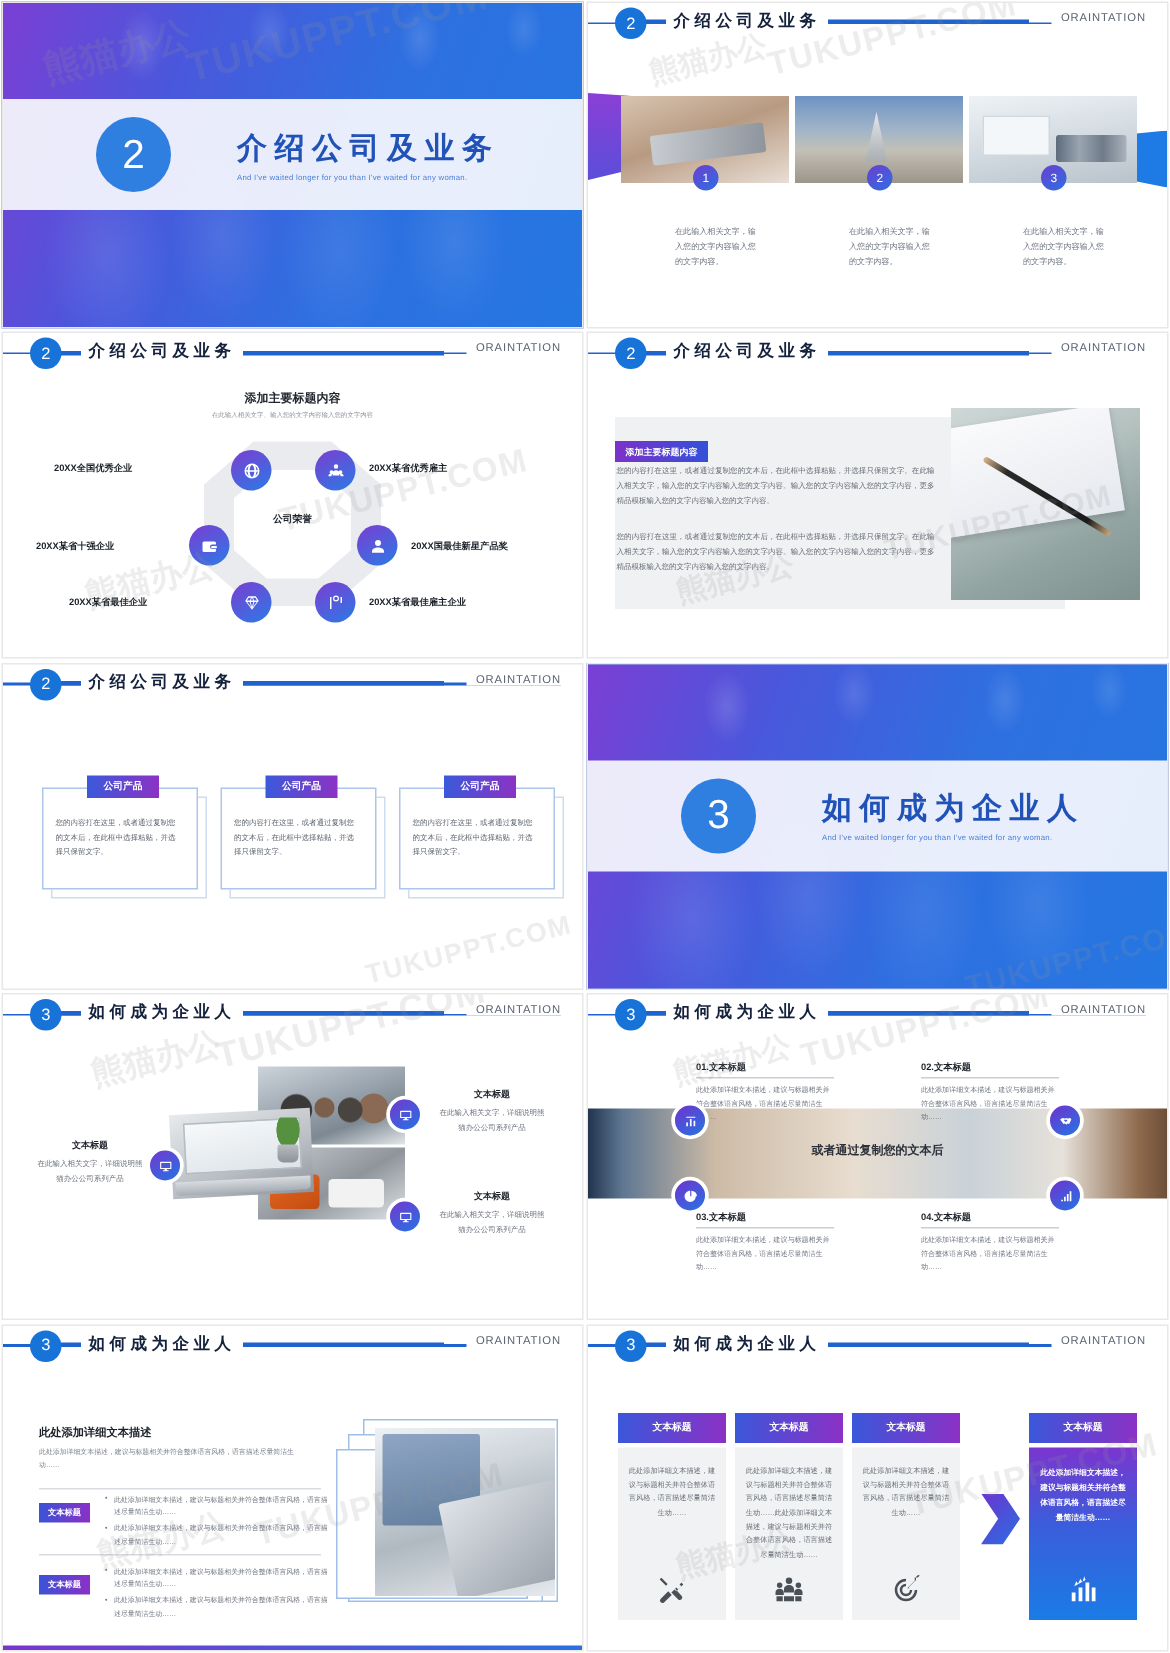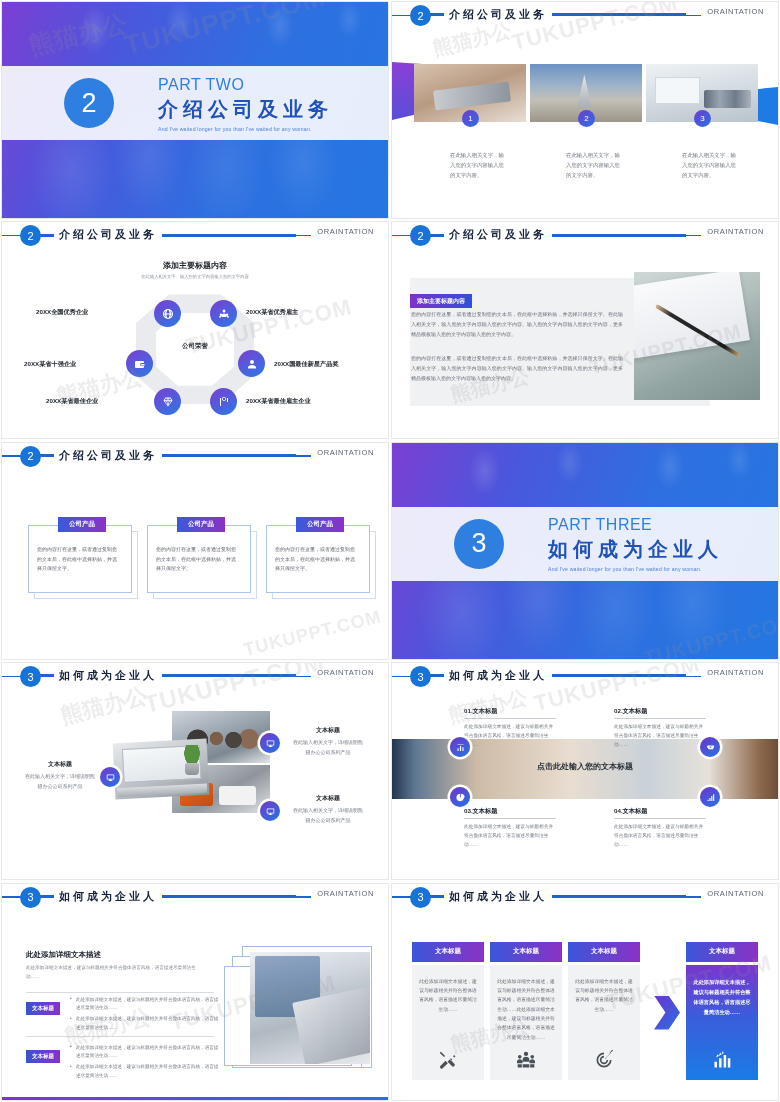--- a/index.html
+++ b/index.html
@@ -338,21 +338,20 @@
 
 <div class="grid">
 
   <div class="slide divider">
     <div class="div-bg"></div>
     <div class="wm wm-a">熊猫办公</div>
     <div class="wm wm-b">TUKUPPT.COM</div>
     <div class="div-band">
       <div class="div-num">2</div>
       <div class="div-txt">
-        <div class="div-en">PART TWO</div>
         <div class="div-cn">介绍公司及业务</div>
         <div class="div-sub">And I've waited longer for you than I've waited for any woman.</div>
       </div>
     </div>
   </div>
 
   <div class="slide">
     <div class="hdr">
       <div class="hdr-rule"></div>
       <div class="hdr-thick" style="left:38px;width:30px;"></div>
@@ -489,21 +488,20 @@
       <div class="pcard-body">您的内容打在这里，或者通过复制您的文本后，在此框中选择粘贴，并选择只保留文字。</div>
     </div>
   </div>
 
   <div class="slide divider">
     <div class="div-bg"></div>
     <div class="wm wm-b" style="left:250px;top:186px;font-size:20px;">TUKUPPT.COM</div>
     <div class="div-band">
       <div class="div-num">3</div>
       <div class="div-txt">
-        <div class="div-en">PART THREE</div>
         <div class="div-cn">如何成为企业人</div>
         <div class="div-sub">And I've waited longer for you than I've waited for any woman.</div>
       </div>
     </div>
   </div>
 
   <div class="slide">
     <div class="hdr">
       <div class="hdr-rule"></div>
       <div class="hdr-thick" style="left:38px;width:30px;"></div>
@@ -556,21 +554,21 @@
       <div class="hdr-thick" style="left:38px;width:30px;"></div>
       <div class="hdr-thick" style="left:148px;right:92px;"></div>
       <div class="hdr-badge">3</div>
       <div class="hdr-title">如何成为企业人</div>
       <div class="hdr-right">ORAINTATION</div>
     </div>
     <div class="wm wm-a" style="left:56px;top:30px;font-size:20px;">熊猫办公</div>
     <div class="wm wm-b" style="left:140px;top:8px;font-size:22px;">TUKUPPT.COM</div>
 
     <div class="s8-band"></div>
-    <div class="s8-band-txt">点击此处输入您的文本标题</div>
+    <div class="s8-band-txt">或者通过复制您的文本后</div>
 
     <div class="s8-q" style="left:72px;top:44px;">
       <div class="s8-qh">01.文本标题</div>
       <div class="s8-qb">此处添加详细文本描述，建议与标题相关并符合整体语言风格，语言描述尽量简洁生动……</div>
     </div>
     <div class="s8-q" style="left:222px;top:44px;">
       <div class="s8-qh">02.文本标题</div>
       <div class="s8-qb">此处添加详细文本描述，建议与标题相关并符合整体语言风格，语言描述尽量简洁生动……</div>
     </div>
     <div class="s8-q" style="left:72px;top:144px;">

